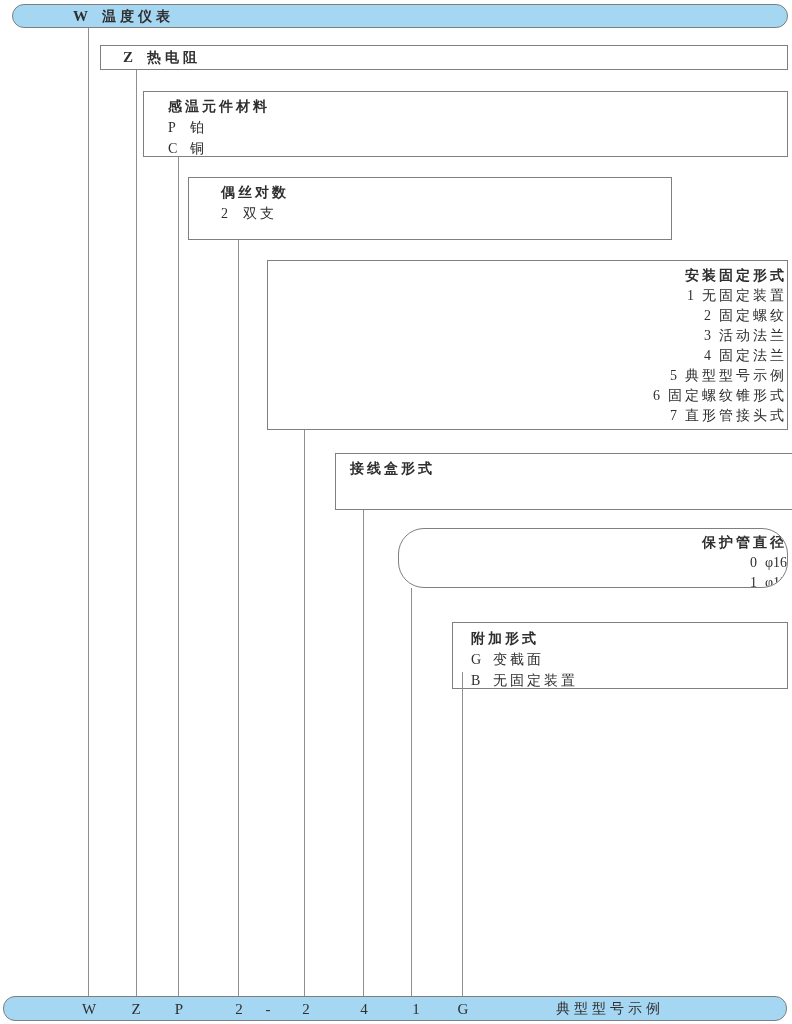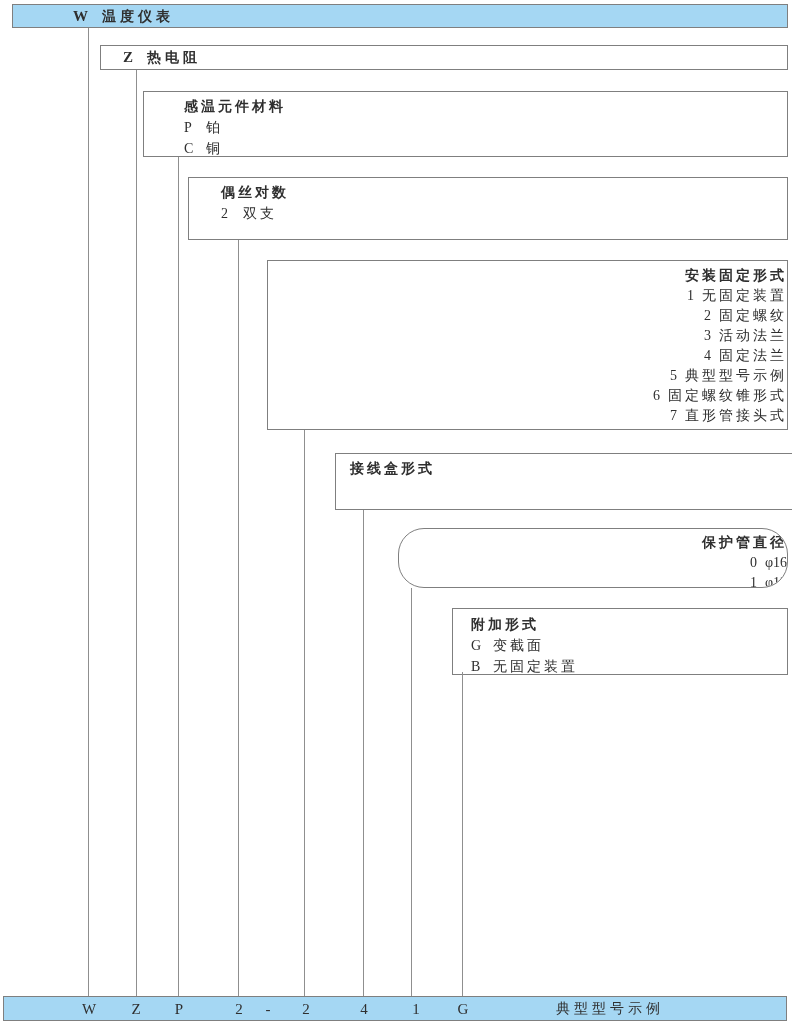--- a/index.html
+++ b/index.html
@@ -13,21 +13,21 @@
   .canvas{
     position:relative;width:792px;height:1024px;margin:0 auto;
     background:var(--bg);overflow:hidden;
     font-family:"Liberation Serif","DejaVu Serif",serif;
     color:var(--text);font-size:14px;
   }
   .box{
     position:absolute;box-sizing:border-box;background:#fff;
     border:1px solid var(--border);overflow:hidden;
   }
-  .highlight{background:var(--highlight);}
+  .highlight{background:var(--highlight);border-radius:12px;}
   .cjk{letter-spacing:3px;}
   .head-code{font-weight:bold;font-size:15px;}
   .head-label{font-weight:bold;margin-left:14px;letter-spacing:4px;}
   .box-title{font-weight:bold;letter-spacing:3px;line-height:21px;}
   .item{line-height:21px;}
   .tight .box-title,.tight .item{line-height:20px;text-align:right;}
   .item-code{display:inline-block;min-width:14px;margin-right:8px;font-size:14px;}
   .vline{position:absolute;width:1px;background:var(--line);}
   .bar{
     position:absolute;left:3px;top:996px;width:784px;height:25px;
@@ -48,27 +48,27 @@
 <div class="canvas">
 
   <div class="box highlight" style="left:12px;top:4px;width:776px;height:24px;line-height:22px;padding-left:60px;">
     <span class="head-code">W</span><span class="head-label cjk">温度仪表</span>
   </div>
 
   <div class="box" style="left:100px;top:45px;width:688px;height:25px;line-height:23px;padding-left:22px;">
     <span class="head-code">Z</span><span class="head-label cjk">热电阻</span>
   </div>
 
-  <div class="box" style="left:143px;top:91px;width:645px;height:66px;padding:4px 0 0 40px;">
+  <div class="box" style="left:143px;top:91px;width:645px;height:66px;padding:4px 0 0 24px;">
     <div class="box-title">感温元件材料</div>
     <div class="item"><span class="item-code">P</span><span class="cjk">铂</span></div>
     <div class="item"><span class="item-code">C</span><span class="cjk">铜</span></div>
   </div>
 
-  <div class="box" style="left:188px;top:177px;width:600px;height:63px;padding:4px 0 0 32px;">
+  <div class="box" style="left:188px;top:177px;width:484px;height:63px;padding:4px 0 0 32px;">
     <div class="box-title">偶丝对数</div>
     <div class="item"><span class="item-code">2</span><span class="cjk">双支</span></div>
   </div>
 
   <div class="box tight" style="left:267px;top:260px;width:521px;height:170px;padding:5px 0 0 21px;">
     <div class="box-title">安装固定形式</div>
     <div class="item"><span class="item-code">1</span><span class="cjk">无固定装置</span></div>
     <div class="item"><span class="item-code">2</span><span class="cjk">固定螺纹</span></div>
     <div class="item"><span class="item-code">3</span><span class="cjk">活动法兰</span></div>
     <div class="item"><span class="item-code">4</span><span class="cjk">固定法兰</span></div>
@@ -80,21 +80,21 @@
   <div class="box" style="left:335px;top:453px;width:488px;height:57px;padding:4px 0 0 14px;">
     <div class="box-title">接线盒形式</div>
   </div>
 
   <div class="box tight" style="left:398px;top:528px;width:390px;height:60px;padding:4px 0 0 8px;border-radius:26px;">
     <div class="box-title">保护管直径</div>
     <div class="item"><span class="item-code">0</span><span>φ16</span></div>
     <div class="item"><span class="item-code">1</span><span>φ12</span></div>
   </div>
 
-  <div class="box" style="left:452px;top:608px;width:336px;height:67px;padding:5px 0 12px 18px;">
+  <div class="box" style="left:452px;top:622px;width:336px;height:67px;padding:5px 0 12px 18px;">
     <div class="box-title">附加形式</div>
     <div class="item"><span class="item-code">G</span><span class="cjk">变截面</span></div>
     <div class="item"><span class="item-code">B</span><span class="cjk">无固定装置</span></div>
   </div>
 
   <div class="vline" style="left:88px;top:28px;height:968px;"></div>
   <div class="vline" style="left:136px;top:70px;height:926px;"></div>
   <div class="vline" style="left:178px;top:157px;height:839px;"></div>
   <div class="vline" style="left:238px;top:240px;height:756px;"></div>
   <div class="vline" style="left:304px;top:430px;height:566px;"></div>

